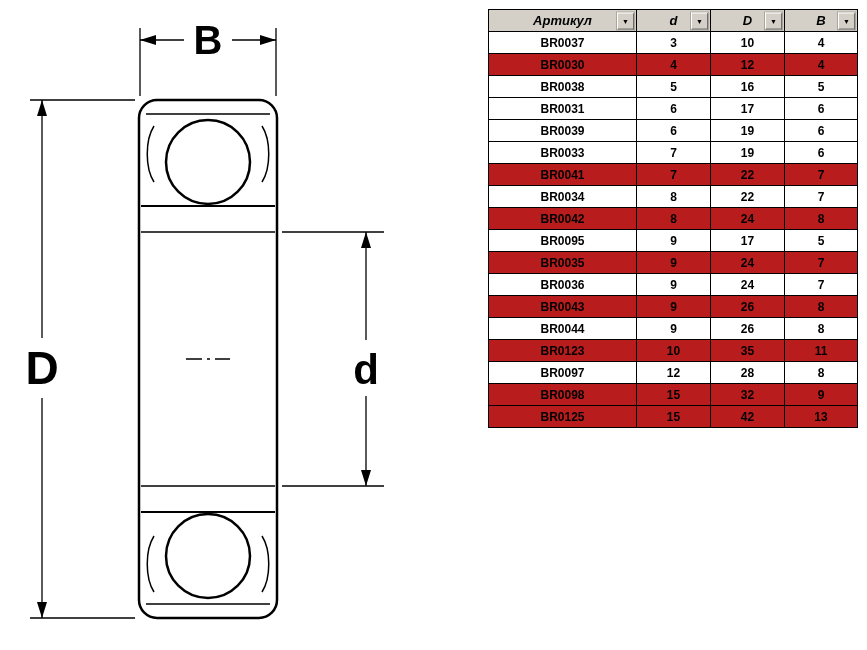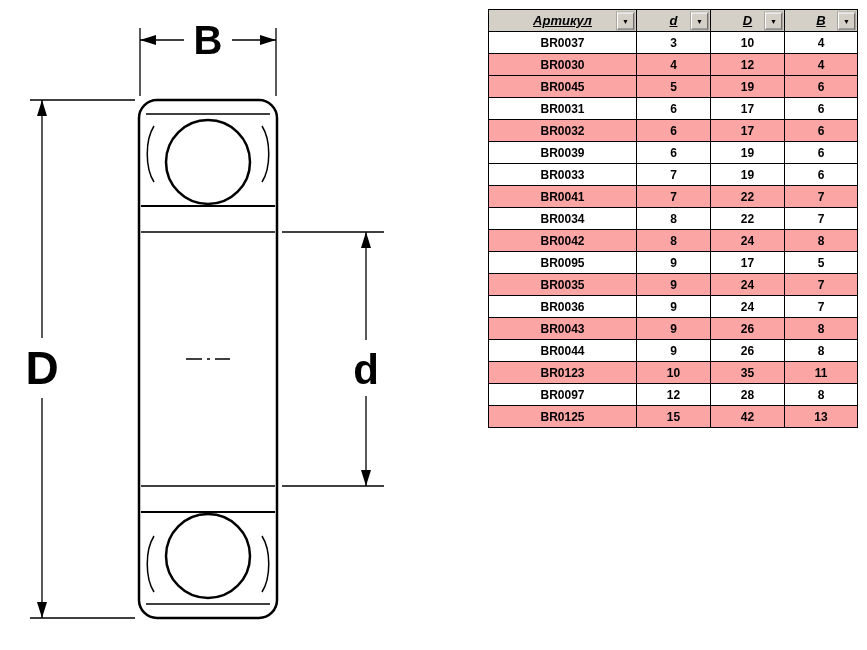--- a/index.html
+++ b/index.html
@@ -9,23 +9,23 @@
   }
   .diagram{position:absolute;left:0;top:0;width:480px;height:650px;}
   .dim-label{font-family:"Liberation Sans", sans-serif;font-weight:bold;fill:#000;}
   .table-wrap{position:absolute;left:488px;top:9px;width:369px;}
   table.spec{border-collapse:collapse;width:100%;table-layout:fixed;}
   table.spec th, table.spec td{
     border:1px solid #000;height:21px;padding:0 2px;text-align:center;
     font-size:12px;font-weight:bold;color:#000;white-space:nowrap;overflow:hidden;
   }
   table.spec th{
-    background:#d4d0c8;font-style:italic;font-size:13px;position:relative;text-decoration:underline;
-  }
-  table.spec tr.alt td{background:#fca5a5;}
+    background:#d4d0c8;font-style:italic;font-size:13px;position:relative;
+  }
+  table.spec tr.alt td{background:#b91c1c;}
   table.spec tr td{background:#ffffff;}
   .filter-btn{
     position:absolute;right:2px;top:50%;transform:translateY(-50%);
     width:15px;height:15px;background:#d4d0c8;
     border:1px solid;border-color:#ffffff #6e6e6e #6e6e6e #ffffff;
     box-shadow:0 0 0 1px #a9a59d;
     display:flex;align-items:center;justify-content:center;
     font-size:7px;font-style:normal;line-height:1;cursor:pointer;color:#000;
   }
 </style>
@@ -134,34 +134,28 @@
             <td>3</td>
             <td>10</td>
             <td>4</td>
           </tr>
           <tr class="alt">
             <td>BR0030</td>
             <td>4</td>
             <td>12</td>
             <td>4</td>
           </tr>
-          <tr class="alt">
-            <td>BR0045</td>
+          <tr>
+            <td>BR0038</td>
             <td>5</td>
-            <td>19</td>
-            <td>6</td>
+            <td>16</td>
+            <td>5</td>
           </tr>
           <tr>
             <td>BR0031</td>
-            <td>6</td>
-            <td>17</td>
-            <td>6</td>
-          </tr>
-          <tr class="alt">
-            <td>BR0032</td>
             <td>6</td>
             <td>17</td>
             <td>6</td>
           </tr>
           <tr>
             <td>BR0039</td>
             <td>6</td>
             <td>19</td>
             <td>6</td>
           </tr>
@@ -225,20 +219,26 @@
             <td>35</td>
             <td>11</td>
           </tr>
           <tr>
             <td>BR0097</td>
             <td>12</td>
             <td>28</td>
             <td>8</td>
           </tr>
           <tr class="alt">
+            <td>BR0098</td>
+            <td>15</td>
+            <td>32</td>
+            <td>9</td>
+          </tr>
+          <tr class="alt">
             <td>BR0125</td>
             <td>15</td>
             <td>42</td>
             <td>13</td>
           </tr>
         </tbody>
     </table>
   </div>
 
 </div>

